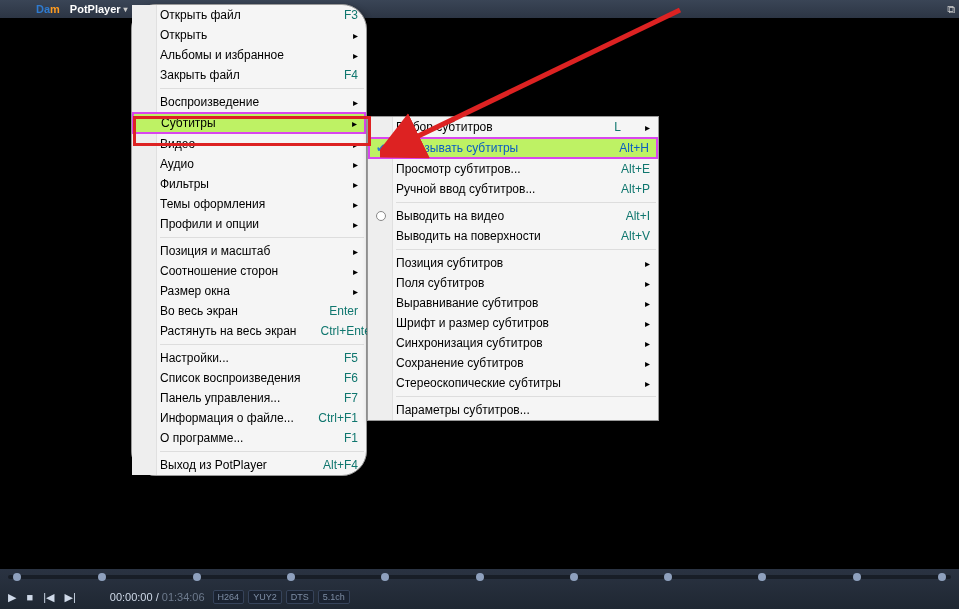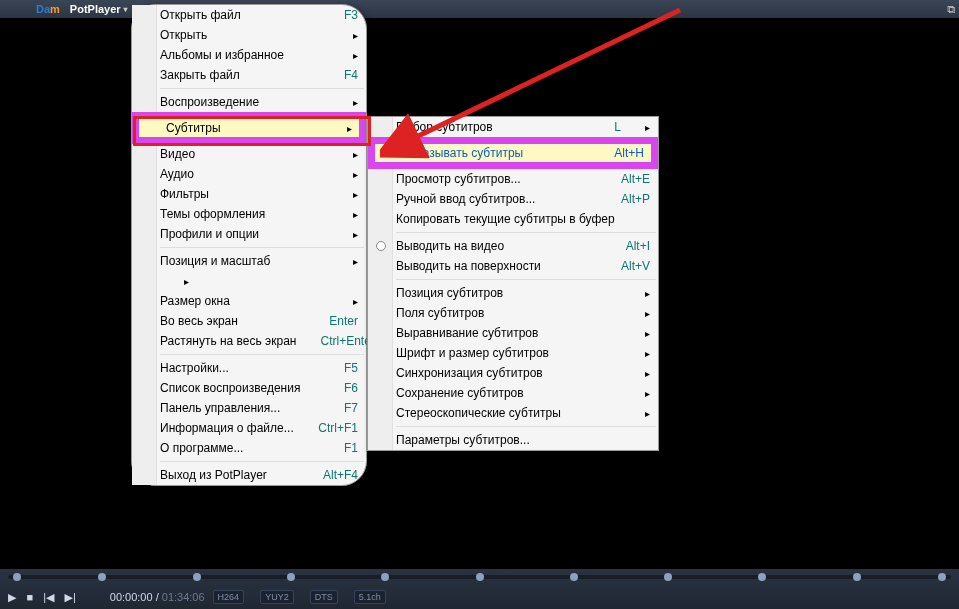--- a/index.html
+++ b/index.html
@@ -89,21 +89,21 @@
   color: #cfd9e8;
 }
 .timecode {
   color: #cfd9e8;
   padding-left: 24px;
 }
 .timecode .total { color: #6d7a8d; }
 .codec-badges {
   margin-left: 8px;
   display: flex;
-  gap: 16px;
+  gap: 4px;
 }
 .codec-badges span {
   background: #1a2230;
   color: #7e8ea5;
   font-size: 9px;
   padding: 1px 4px;
   border-radius: 2px;
   border: 1px solid #36435a;
 }
 
@@ -116,22 +116,22 @@
 }
 .menu-item {
   display: flex;
   align-items: center;
   height: 20px;
   padding: 0 8px 0 28px;
   position: relative;
   white-space: nowrap;
 }
 .menu-item.highlight {
-  background: #fef9c3;
-  border: 7px solid #d946ef;
+  background: #bef264;
+  border: 2px solid #d946ef;
   padding: 0 7px 0 27px;
   height: 18px;
 }
 .menu-item .label {
   flex: 1;
 }
 .menu-item .shortcut {
   margin-left: 24px;
   color: #0f766e;
 }
@@ -273,20 +273,21 @@
   <div class="menu-item">
     <span class="label">Профили и опции</span>
       <span class="arrow">▸</span>
   </div>
   <div class="menu-sep"></div>
   <div class="menu-item">
     <span class="label">Позиция и масштаб</span>
       <span class="arrow">▸</span>
   </div>
   <div class="menu-item">
+    <span class="label">Соотношение сторон</span>
       <span class="arrow">▸</span>
   </div>
   <div class="menu-item">
     <span class="label">Размер окна</span>
       <span class="arrow">▸</span>
   </div>
   <div class="menu-item">
     <span class="label">Во весь экран</span>
       <span class="shortcut">Enter</span>
   </div>
@@ -335,23 +336,20 @@
     <span class="label">Показывать субтитры</span>
       <span class="shortcut">Alt+H</span>
   </div>
   <div class="menu-item">
     <span class="label">Просмотр субтитров...</span>
       <span class="shortcut">Alt+E</span>
   </div>
   <div class="menu-item">
     <span class="label">Ручной ввод субтитров...</span>
       <span class="shortcut">Alt+P</span>
-  </div>
-  <div class="menu-item">
-    <span class="label">Копировать текущие субтитры в буфер</span>
   </div>
   <div class="menu-sep"></div>
   <div class="menu-item">
     <span class="radio"></span>
     <span class="label">Выводить на видео</span>
       <span class="shortcut">Alt+I</span>
   </div>
   <div class="menu-item">
     <span class="label">Выводить на поверхности</span>
       <span class="shortcut">Alt+V</span>

